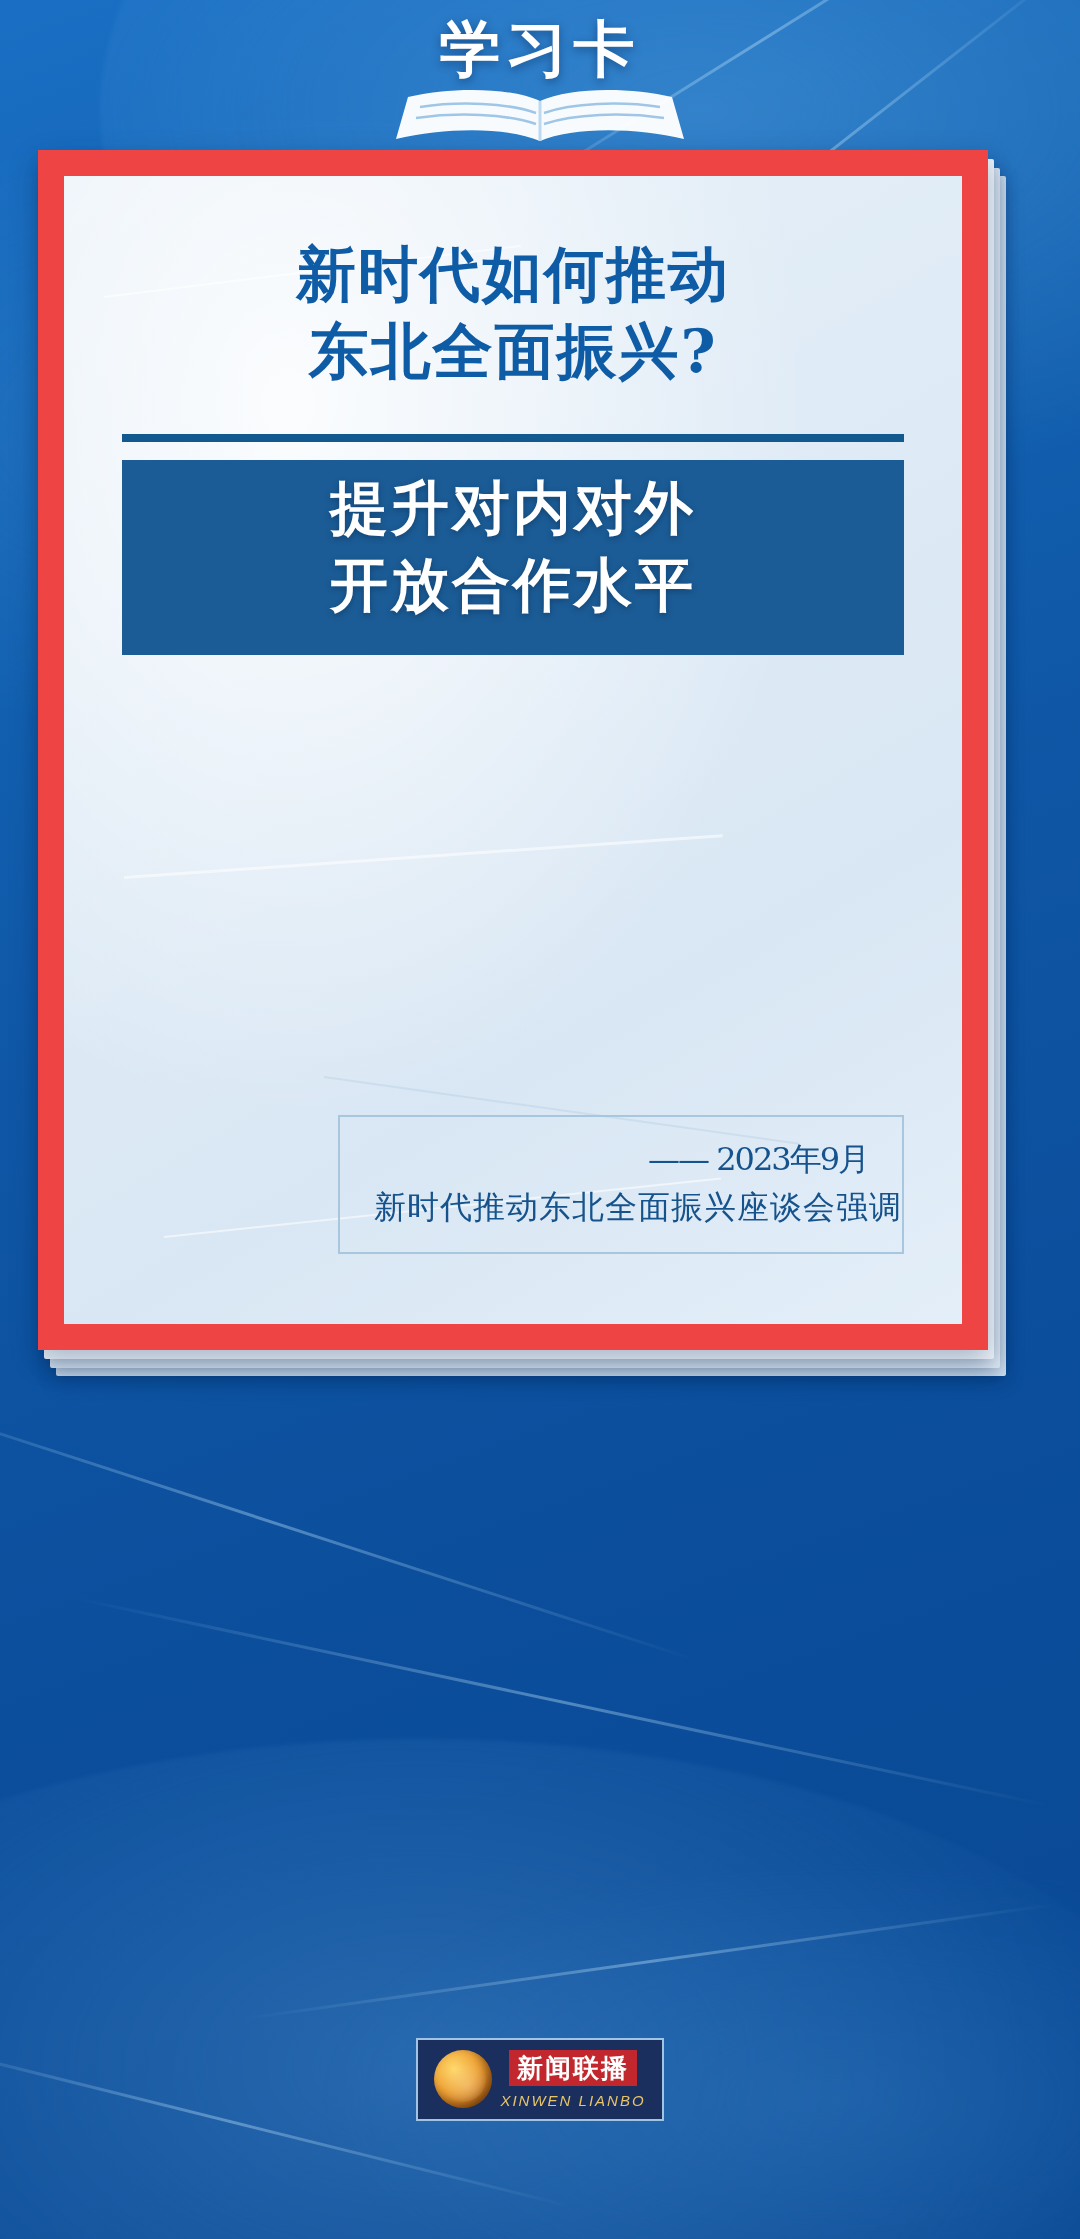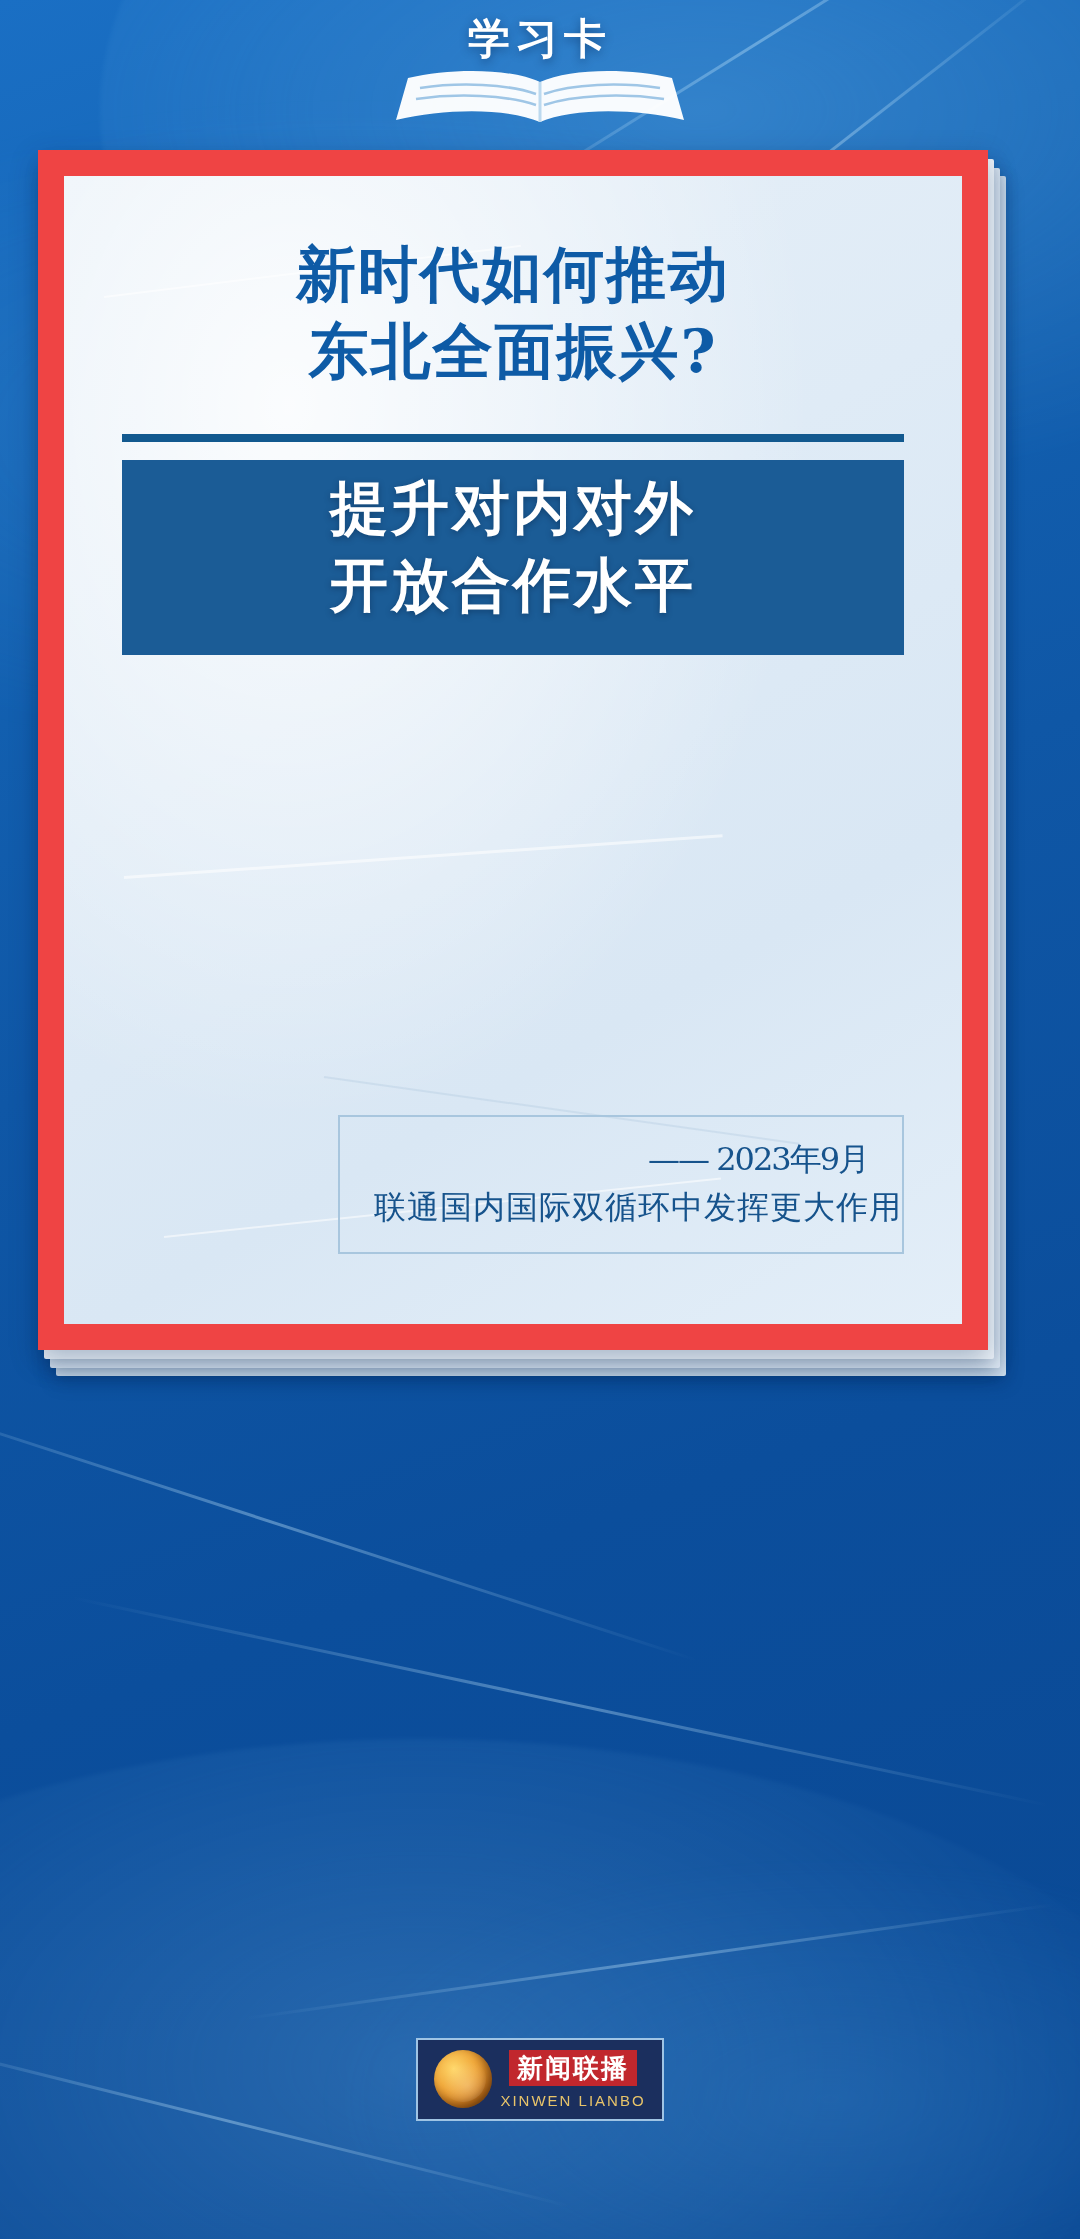--- a/index.html
+++ b/index.html
@@ -60,21 +60,21 @@
   .header {
     position: absolute;
     top: 18px;
     left: 0;
     width: 100%;
     text-align: center;
     z-index: 6;
   }
   .header-title {
     font-family: "DejaVu Serif", "Liberation Serif", serif;
-    font-size: 42px;
+    font-size: 61px;
     font-weight: bold;
     color: #ffffff;
     letter-spacing: 6px;
     text-shadow: 0 3px 10px rgba(0,30,70,.45);
     line-height: 1;
   }
   .book-icon {
     margin: 6px auto 0;
     width: 300px;
     height: 62px;
@@ -241,20 +241,21 @@
     background: #c1272d;
     padding: 2px 8px;
     line-height: 1.25;
   }
   .logo-en {
     font-family: "Liberation Sans", sans-serif;
     color: #e8c46a;
     font-size: 15px;
     letter-spacing: 2px;
     margin-top: 6px;
+    font-style: italic;
   }
 </style>
 </head>
 <body>
 
 <div class="bg">
   <div class="bg-sweep sweep1"></div>
   <div class="bg-sweep sweep2"></div>
   <div class="bg-sweep sweep3"></div>
   <div class="bg-sweep sweep4"></div>
@@ -308,21 +309,21 @@
           <div class="banner">
             <div>提升对内对外</div>
             <div>开放合作水平</div>
           </div>
         </div>
 
       </div>
 
       <div class="source-box">
         <div class="source-line dash">—— 2023年9月</div>
-        <div class="source-line">联通国内国际双循环中发挥更大作用</div>
+        <div class="source-line">新时代推动东北全面振兴座谈会强调</div>
       </div>
 
     </div>
   </div>
 </div>
 
 <div class="footer">
   <div class="logo">
     <div class="globe"></div>
     <div class="logo-texts">

